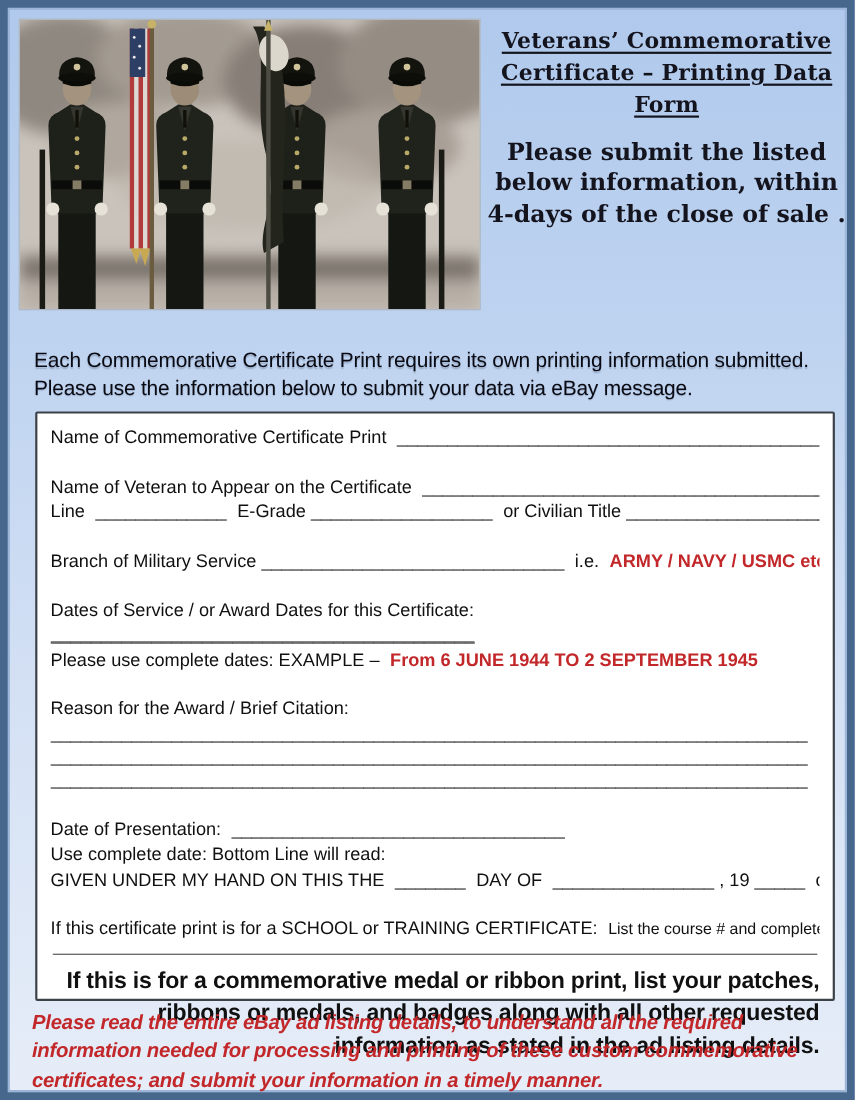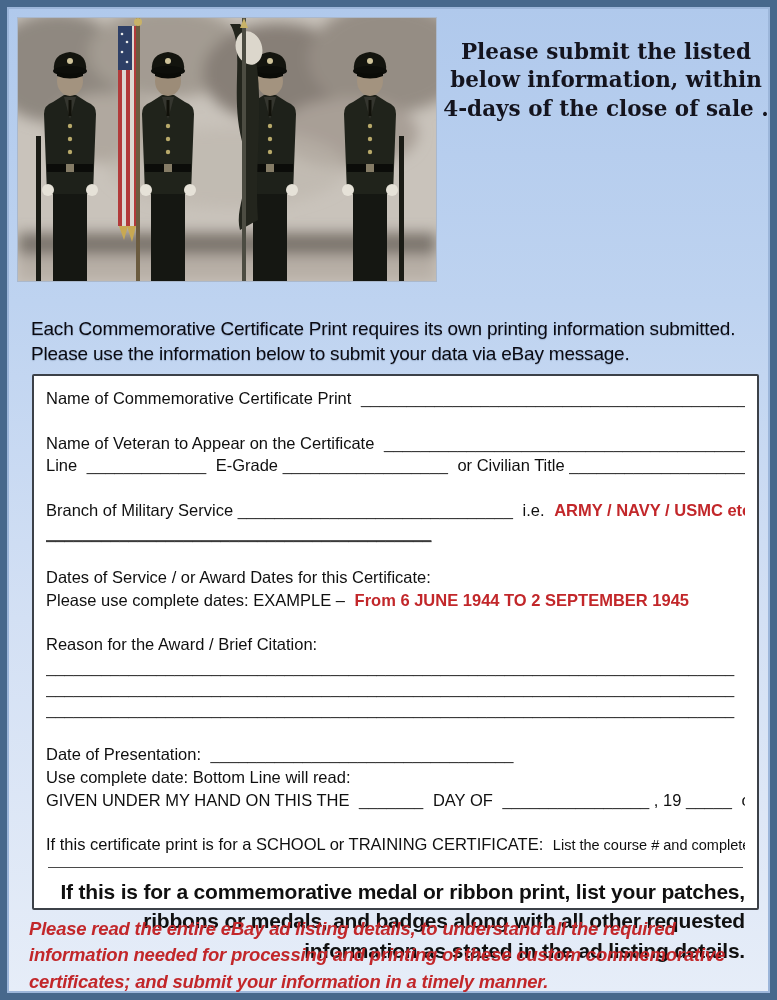--- a/index.html
+++ b/index.html
@@ -190,20 +190,24 @@
           <path d="M212,6 C228,32 210,80 226,130 C234,168 216,190 222,212 L240,202 C236,150 246,92 238,42 C235,25 228,12 222,6 Z" fill="#23251d"></path>
           <ellipse cx="231" cy="30" rx="13" ry="17" fill="#dcd7cc" transform="rotate(-18 231 30)"></ellipse>
           <rect x="224" y="0" width="4" height="263" fill="#4c4c42"></rect>
           <polygon points="226,0 222,10 230,10" fill="#c8b268"></polygon>
         </g>
       </g>
     </svg>
   </div>
 
   <div class="header-col">
+    <div class="title">
+      <div>Veterans’ Commemorative</div>
+      <div>Certificate – Printing Data Form</div>
+    </div>
     <div class="subtitle">Please submit the listed below information, within 4-days of the close of sale .</div>
   </div>
 
   <div class="intro">Each Commemorative Certificate Print requires its own printing information submitted. Please use the information below to submit your data via eBay message.</div>
 
   <div class="form-box">
 
     <div class="frow">
       <span>Name of Commemorative Certificate Print</span>
       <span class="blank gap-l">___________________________________________</span>
@@ -223,25 +227,25 @@
       <span class="blank">________________________</span>
     </div>
 
     <div class="frow mt-lg">
       <span>Branch of Military Service</span>
       <span class="blank">______________________________</span>
       <span class="gap-l">i.e.</span>
       <span class="red gap-l">ARMY / NAVY / USMC etc.</span>
     </div>
 
+    <div class="frow mt-lg">
+      <span>Dates of Service / or Award Dates for this Certificate:</span>
+    </div>
     <div class="frow mt-sm">
       <span class="blank ul">__________________________________________</span>
-    </div>
-    <div class="frow mt-lg">
-      <span>Dates of Service / or Award Dates for this Certificate:</span>
     </div>
     <div class="frow mt-sm">
       <span>Please use complete dates: EXAMPLE –</span>
       <span class="red gap-l">From 6 JUNE 1944 TO 2 SEPTEMBER 1945</span>
     </div>
 
     <div class="frow mt-lg">
       <span>Reason for the Award / Brief Citation:</span>
     </div>
     <div class="frow reason-blank mt-sm">

